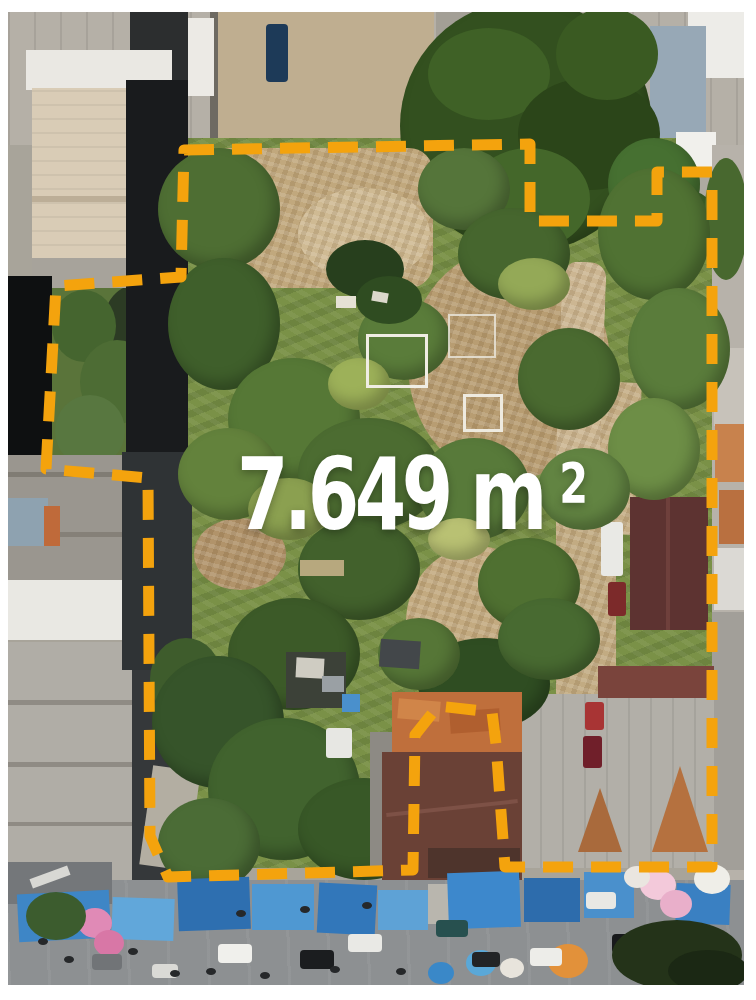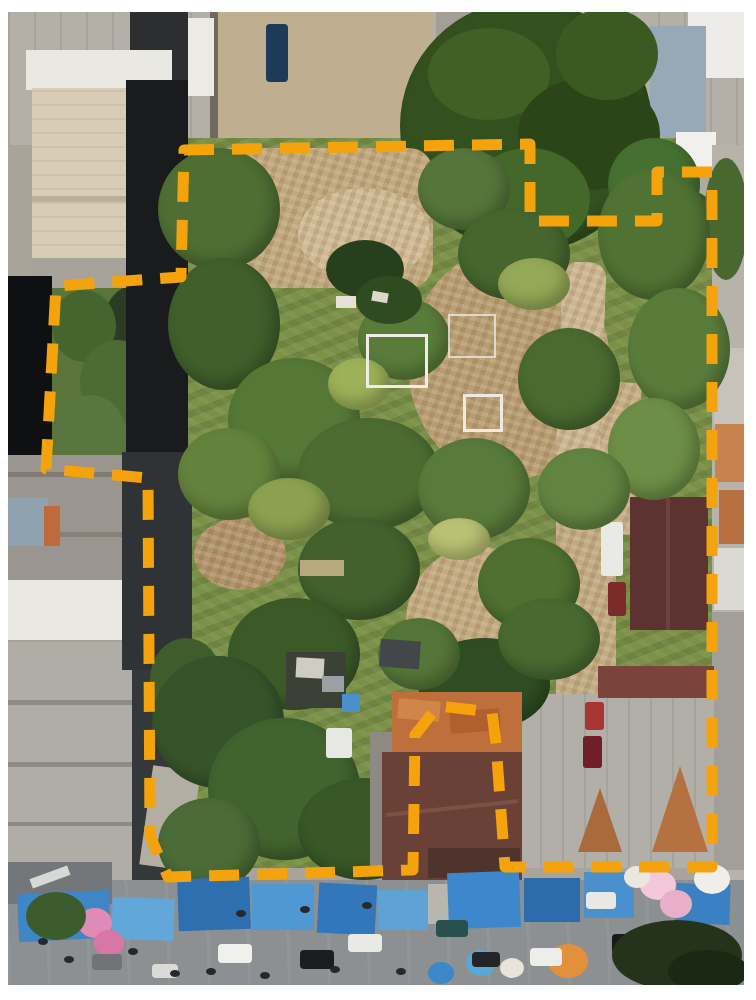--- a/index.html
+++ b/index.html
@@ -201,13 +201,19 @@
       <div class="sc" data-name="motorbike" style="left: 228px; top: 898px; width: 10px; height: 7px; border-radius: 50%; background-color: rgb(38, 40, 42);"></div>
       <div class="sc" data-name="street-tree" style="left: 604px; top: 908px; width: 130px; height: 70px; border-radius: 50%; background-color: rgb(36, 51, 25);"></div>
       <div class="sc" data-name="street-tree" style="left: 660px; top: 938px; width: 80px; height: 42px; border-radius: 50%; background-color: rgb(27, 40, 20);"></div>
       <div class="sc" data-name="street-tree" style="left: 18px; top: 880px; width: 60px; height: 48px; border-radius: 50%; background-color: rgb(60, 92, 46);"></div>
     </div>
 
   <svg class="boundary-svg" viewBox="0 0 756 1000" data-name="plot-boundary-svg">
       <path d="M184,150 L530,144 L530,221 L657,221 L657,172 L712,172 L712,867 L505,867 L496,744 L492,712 L438,706 L415,735 L413,870 L168,877 L150,836 L148,478 L46,469 L56,286 L181,277 Z" fill="none" stroke="#F4A30D" stroke-width="11" stroke-dasharray="30 18" stroke-linejoin="round" data-name="plot-boundary-line"></path>
     </svg>
 
+  <div class="area-label" data-name="area-label">
+    <div class="area-inner" data-name="area-label-inner">
+      <span class="area-main" data-name="area-value">7.649 m</span>
+      <span class="area-sup" data-name="area-superscript">2</span>
+    </div>
+  </div>
 </div>
 
 </body></html>

